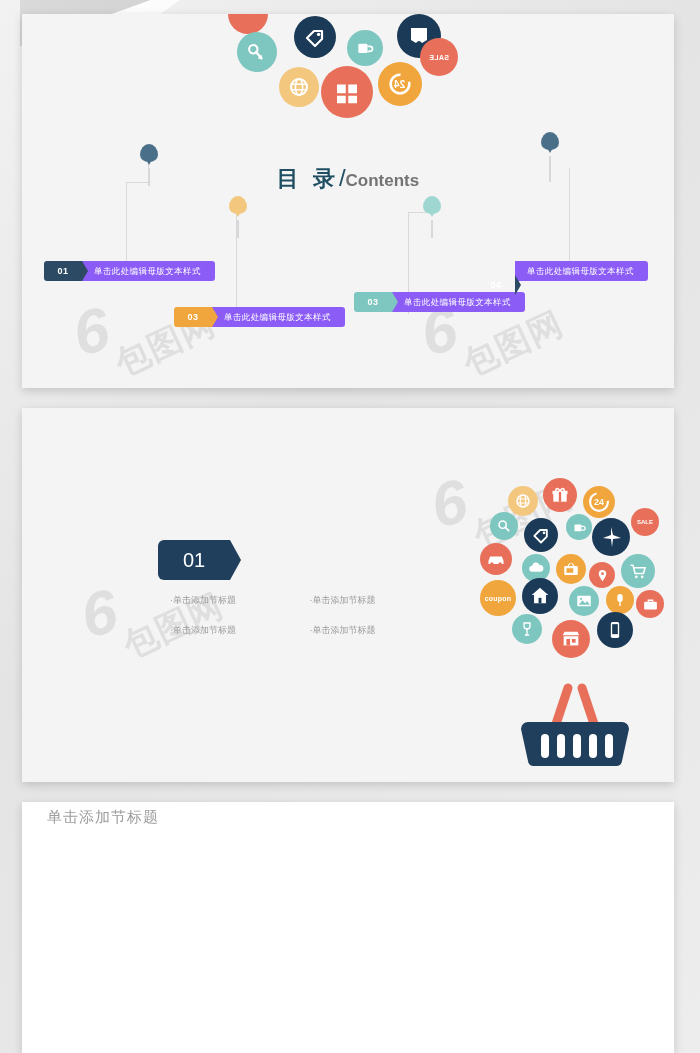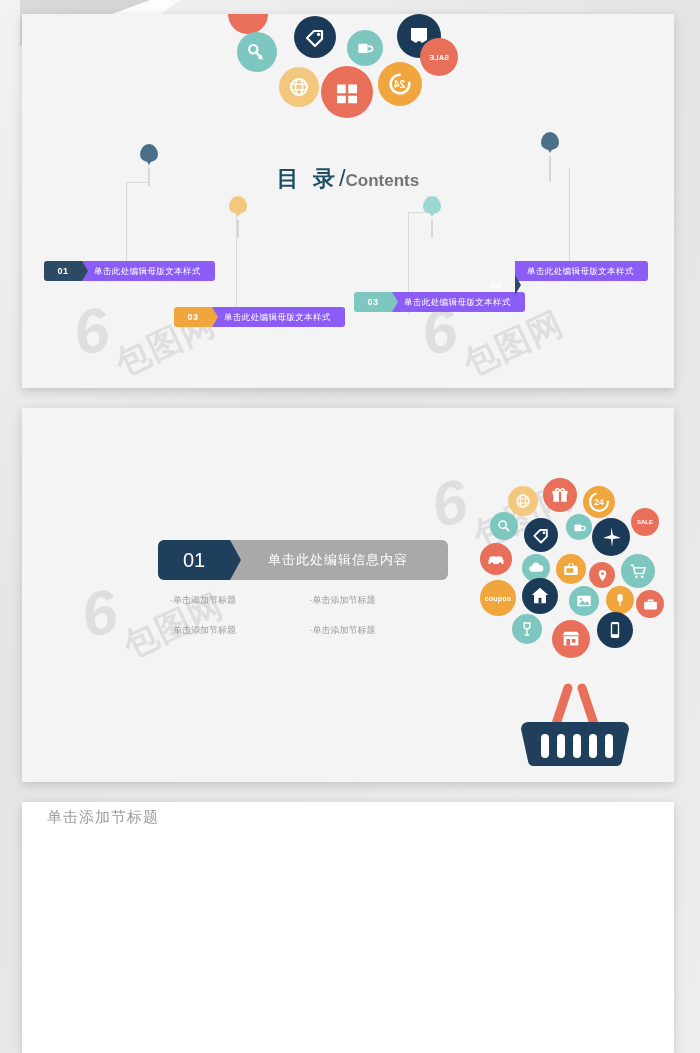--- a/index.html
+++ b/index.html
@@ -255,22 +255,20 @@
     </div>
 
     <div style="position:absolute; left:136px; top:132px; display:flex; align-items:stretch; height:40px;">
       <div style="position:relative; width:72px; background:#1f3f5c; color:#fff; display:flex;
                   align-items:center; justify-content:center; font-size:20px; border-radius:6px 0 0 6px; z-index:2;">
         <span>01</span>
         <span style="content:''; position:absolute; right:-11px; top:50%; transform:translateY(-50%);
                      border-top:20px solid transparent; border-bottom:20px solid transparent;
                      border-left:11px solid #1f3f5c;"></span>
       </div>
-      <div style="background:#a9a9a9; color:#fff; font-size:13px; line-height:40px; padding-left:38px;
-                  padding-right:40px; border-radius:0 6px 6px 0; white-space:nowrap; letter-spacing:1px;">单击此处编辑信息内容</div>
     </div>
 
     <div style="position:absolute; left:148px; top:186px; width:275px; display:grid;
                 grid-template-columns:1fr 1fr; row-gap:17px; column-gap:4px;">
       <span style="font-size:9px;color:#9a9a9a;white-space:nowrap;">·单击添加节标题</span>
       <span style="font-size:9px;color:#9a9a9a;white-space:nowrap;">·单击添加节标题</span>
       <span style="font-size:9px;color:#9a9a9a;white-space:nowrap;">·单击添加节标题</span>
       <span style="font-size:9px;color:#9a9a9a;white-space:nowrap;">·单击添加节标题</span>
     </div>
 

